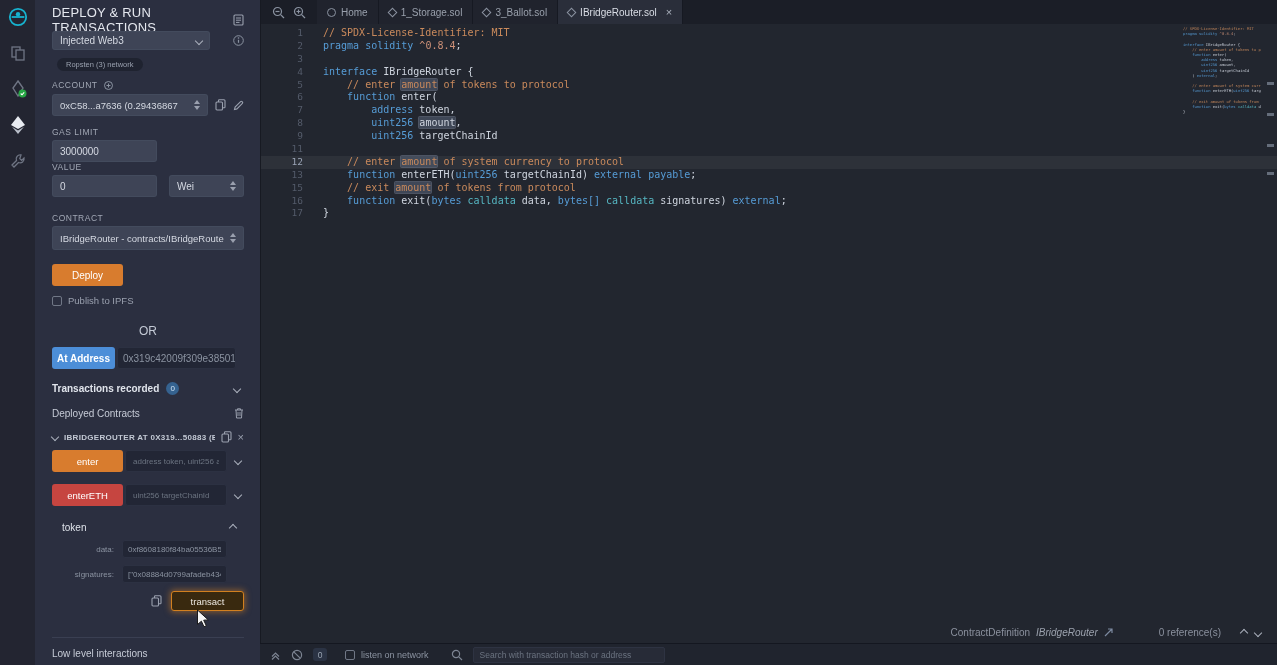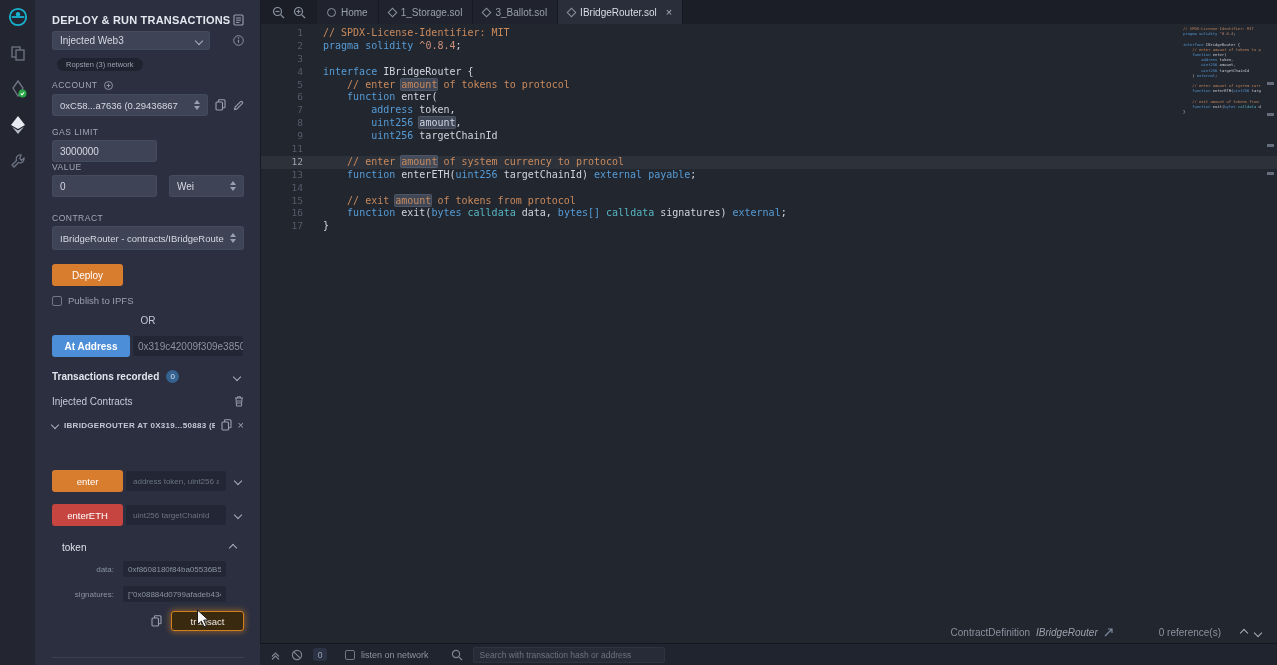--- a/index.html
+++ b/index.html
@@ -9,21 +9,21 @@
 
   
   .activity-bar{position:absolute;left:0;top:0;width:35px;height:665px;background:#232531;
     display:flex;flex-direction:column;align-items:center;padding-top:7px;gap:16px;z-index:5}
   .ab-icon{width:20px;height:20px;display:flex;align-items:center;justify-content:center;position:relative;cursor:pointer}
 
   
   .side-panel{position:absolute;left:35px;top:0;width:225px;height:665px;background:#2b2f40;
     padding:0 16px 0 17px;overflow:hidden;z-index:4;color:#d5d9e2}
   .panel-title-row{display:flex;align-items:center;justify-content:space-between;padding-top:9px;height:30px}
-  .panel-title{font-size:11px;font-weight:700;letter-spacing:.2px;color:#e4e7ee}
+  .panel-title{font-size:13px;font-weight:400;letter-spacing:.2px;color:#e4e7ee}
   .lbl{font-size:8.5px;color:#a2a8b5;letter-spacing:.5px}
   .fld{background:#3e4456;border:1px solid #48506299;border-radius:3px;color:#d5d9e2;
     font-size:10px;height:22px;padding:0 7px;display:flex;align-items:center;font-family:"Liberation Sans",sans-serif}
   input.fld{width:105px}
   .sel{justify-content:space-between;cursor:pointer}
   .trunc{white-space:nowrap;overflow:hidden;text-overflow:clip}
   .darkfld{background:#222635;border:1px solid #2c3142;color:#8b93a1;font-size:8px}
   ::placeholder{color:#6b7380;opacity:1}
   .tri{width:0;height:0;border-left:3px solid transparent;border-right:3px solid transparent;display:block}
   .tri.up{border-bottom:4px solid #9aa0ae;margin-bottom:2px}
@@ -45,37 +45,37 @@
   .value-row{margin-top:3px;display:flex;align-items:center;gap:12px}
   .unit-sel{width:75px}
   .contract-sel{width:192px;height:24px}
   .contract-sel .trunc{font-size:9.5px}
   .btn{border:none;border-radius:3px;font-size:10px;color:#fff;height:22px;display:flex;
     align-items:center;justify-content:center;cursor:pointer;font-family:"Liberation Sans",sans-serif;flex:none}
   .btn-deploy{background:#d87c2e;width:71px;margin-top:14px}
   .check-row{margin-top:9px;display:flex;align-items:center;gap:6px}
   .checkbox{width:10px;height:10px;border:1px solid #707786;border-radius:2px;background:transparent;flex:none;cursor:pointer}
   .check-label{font-size:9.5px;color:#9aa0ae}
-  .or-divider{margin-top:9px;text-align:center;font-size:10px;color:#c3c9d4}
+  .or-divider{margin-top:18px;text-align:center;font-size:12px;color:#c3c9d4}
   .ataddr-row{margin-top:9px;display:flex;align-items:center;gap:2px}
-  .btn-ataddress{background:#4c8ed8;width:78px;font-weight:700}
+  .btn-ataddress{background:#4c8ed8;width:63px;font-weight:700}
   .ataddr-input{width:119px;height:22px;padding:0 5px;font-size:10px;color:#8b93a1}
   .txrec-row{margin-top:13px;display:flex;align-items:center;gap:7px}
   .txrec-label{font-size:10px;font-weight:700;color:#e0e4eb}
   .count-badge{min-width:13px;height:13px;border-radius:7px;background:#35628f;color:#d4e4f5;
     font-size:8px;display:flex;align-items:center;justify-content:center;padding:0 3px}
   .txrec-row .chev{margin-left:auto;margin-right:4px}
   .deployed-row{margin-top:12px;display:flex;align-items:center;justify-content:space-between}
   .deployed-label{font-size:10px;color:#c6cbd6}
   .instance-head{margin-top:12px;display:flex;align-items:center;gap:6px}
   .instance-title{font-size:8px;font-weight:700;color:#c3c9d4;letter-spacing:.3px;
     white-space:nowrap;overflow:hidden;flex:1}
   .close-x{font-size:11px;color:#9aa0ae;cursor:pointer;line-height:1}
   .fn-row{display:flex;align-items:center;gap:2px}
-  .fn-row.enter{margin-top:39px}
+  .fn-row.enter{margin-top:7px}
   .fn-row.enterETH{margin-top:12px}
   .btn-fn{width:71px;height:22px;font-size:9.5px}
   .btn-orange{background:#d87c2e}
   .btn-red{background:#c64540}
   .fn-input{flex:1;height:22px;min-width:0}
   .fn-row .chev{margin-left:6px;margin-right:3px}
   .exit-head{margin-top:16px;display:flex;align-items:center;padding-left:10px}
   .exit-name{font-size:10px;color:#dfe3ea}
   .exit-head .chev{margin-left:auto;margin-right:8px}
   .field-row{margin-top:7px;display:flex;align-items:center;gap:8px}
@@ -271,21 +271,21 @@
       <div class="fld darkfld ataddr-input trunc">0x319c42009f309e38501b52F</div>
     </div>
 
     <div class="txrec-row">
       <span class="txrec-label">Transactions recorded</span>
       <span class="count-badge">0</span>
       <span class="chev down"></span>
     </div>
 
     <div class="deployed-row">
-      <span class="deployed-label">Injected Contracts</span>
+      <span class="deployed-label">Deployed Contracts</span>
       <span class="icon-btn">
         <svg width="10" height="12" viewBox="0 0 10 12">
             <path d="M1 3 h8 M3.5 3 V1.8 h3 V3 M2 3 l.5 8 h5 l.5 -8" fill="none" stroke="#9aa0ae" stroke-width="1"></path>
             <path d="M4 5 v4 M6 5 v4" stroke="#9aa0ae" stroke-width=".9"></path>
           </svg>
       </span>
     </div>
 
     <div class="instance-head">
       <span class="chev down"></span>
@@ -382,21 +382,20 @@
           <div class="code-line"><span class="ln">3</span><span class="lt"></span></div>
           <div class="code-line"><span class="ln">4</span><span class="lt"><span class="tk-kw">interface</span><span class="tk-pl"> IBridgeRouter {</span></span></div>
           <div class="code-line"><span class="ln">5</span><span class="lt"><span class="tk-pl">    </span><span class="tk-com">// enter </span><span class="tk-com hl">amount</span><span class="tk-com"> of tokens to protocol</span></span></div>
           <div class="code-line"><span class="ln">6</span><span class="lt"><span class="tk-pl">    </span><span class="tk-kw">function</span><span class="tk-pl"> enter(</span></span></div>
           <div class="code-line"><span class="ln">7</span><span class="lt"><span class="tk-pl">        </span><span class="tk-typ">address</span><span class="tk-pl"> token,</span></span></div>
           <div class="code-line"><span class="ln">8</span><span class="lt"><span class="tk-pl">        </span><span class="tk-typ">uint256</span><span class="tk-pl"> </span><span class="tk-pl hl">amount</span><span class="tk-pl">,</span></span></div>
           <div class="code-line"><span class="ln">9</span><span class="lt"><span class="tk-pl">        </span><span class="tk-typ">uint256</span><span class="tk-pl"> targetChainId</span></span></div>
           <div class="code-line"><span class="ln">11</span><span class="lt"></span></div>
           <div class="code-line current"><span class="ln">12</span><span class="lt"><span class="tk-pl">    </span><span class="tk-com">// enter </span><span class="tk-com hl">amount</span><span class="tk-com"> of system currency to protocol</span></span></div>
           <div class="code-line"><span class="ln">13</span><span class="lt"><span class="tk-pl">    </span><span class="tk-kw">function</span><span class="tk-pl"> enterETH(</span><span class="tk-typ">uint256</span><span class="tk-pl"> targetChainId) </span><span class="tk-kw">external</span><span class="tk-pl"> </span><span class="tk-kw">payable</span><span class="tk-pl">;</span></span></div>
-          <div class="code-line"><span class="ln">14</span><span class="lt"></span></div>
           <div class="code-line"><span class="ln">15</span><span class="lt"><span class="tk-pl">    </span><span class="tk-com">// exit </span><span class="tk-com hl">amount</span><span class="tk-com"> of tokens from protocol</span></span></div>
           <div class="code-line"><span class="ln">16</span><span class="lt"><span class="tk-pl">    </span><span class="tk-kw">function</span><span class="tk-pl"> exit(</span><span class="tk-typ">bytes</span><span class="tk-pl"> </span><span class="tk-kw2">calldata</span><span class="tk-pl"> data, </span><span class="tk-typ">bytes[]</span><span class="tk-pl"> </span><span class="tk-kw2">calldata</span><span class="tk-pl"> signatures) </span><span class="tk-kw">external</span><span class="tk-pl">;</span></span></div>
           <div class="code-line"><span class="ln">17</span><span class="lt"><span class="tk-pl">}</span></span></div>
         </div>
       <div class="minimap">
         <div>
             <div class="mm-line"><span class="tk-com">// SPDX-License-Identifier: MIT</span></div>
             <div class="mm-line"><span class="tk-kw">pragma</span><span class="tk-pl"> </span><span class="tk-kw">solidity</span><span class="tk-pl"> </span><span class="tk-num">^0.8.4</span><span class="tk-pl">;</span></div>
             <div class="mm-line"></div>
             <div class="mm-line"><span class="tk-kw">interface</span><span class="tk-pl"> IBridgeRouter {</span></div>

